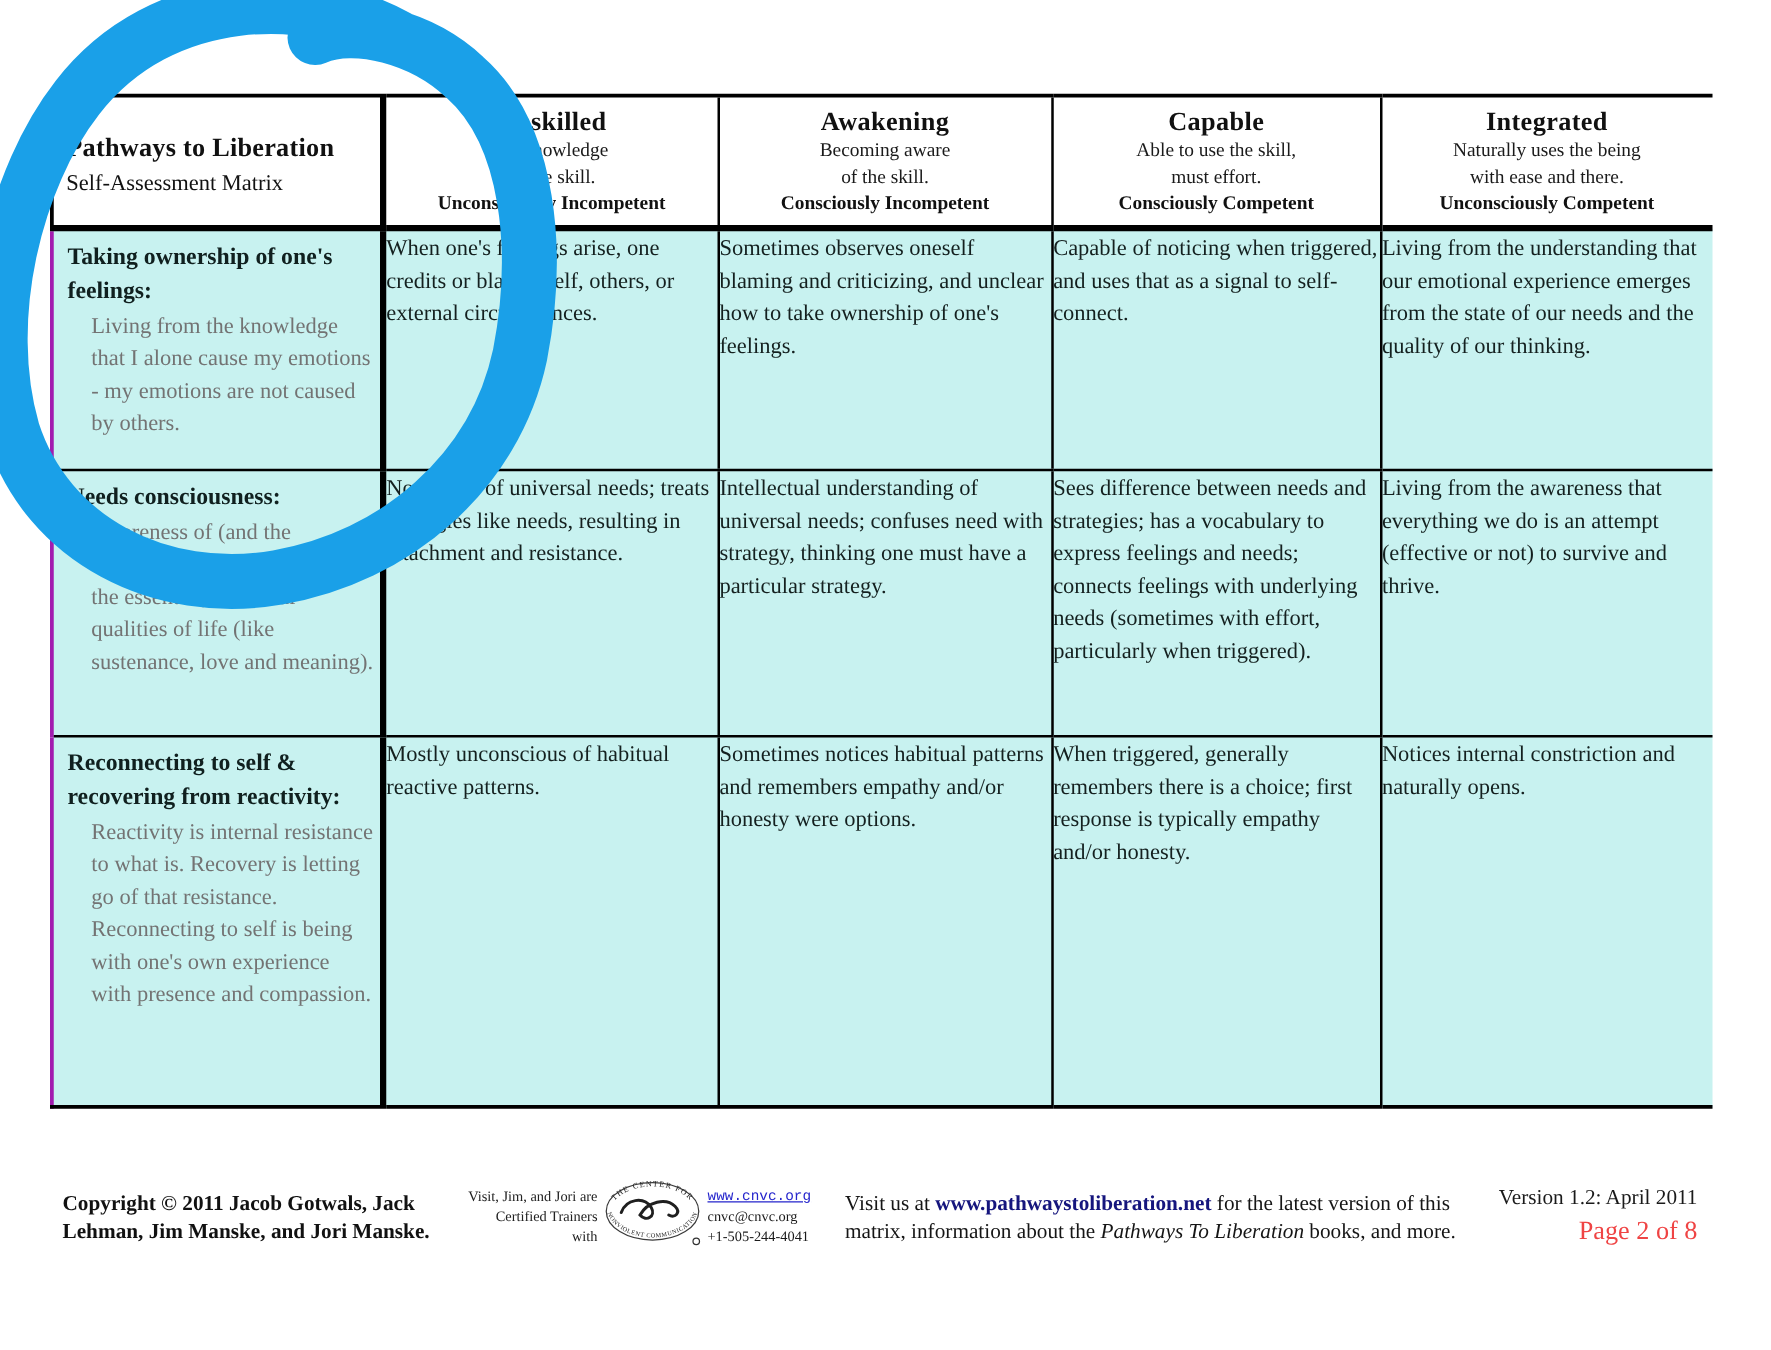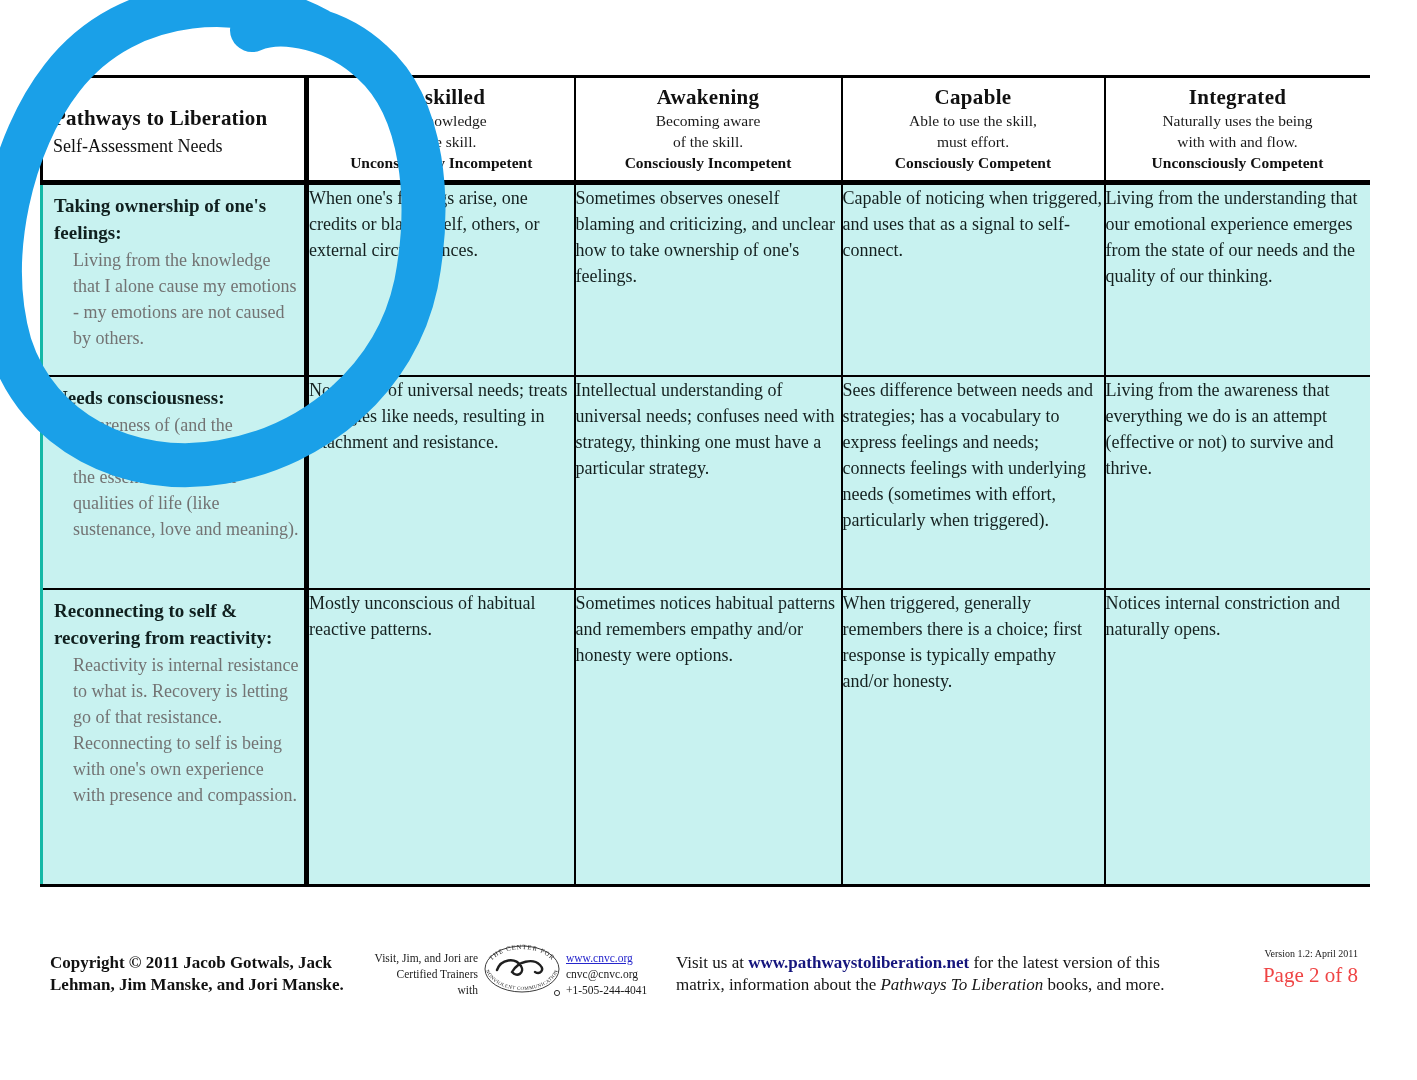--- a/index.html
+++ b/index.html
@@ -23,21 +23,21 @@
     border-top:3px solid #000;
     border-bottom:5px solid #000;
     border-left:2px solid #000;
     height:102px;
   }
   tr.head td.corner{border-left:3px solid #000;border-right:5px solid #000;}
   tr.head td.last{border-right:0;}
 
   td.label{
     background:var(--cell_background,#c8f2f0);
-    border-left:3px solid #14b8a6;
+    border-left:3px solid #a21caf;
     border-right:5px solid #000;
     border-bottom:2px solid #000;
   }
   td.cell{
     background:var(--cell_background,#c8f2f0);
     border-left:2px solid #000;
     border-bottom:2px solid #000;
     padding:8px 12px 6px 12px;
     font-size:18px;line-height:26px;color:#14201f;
   }
@@ -56,26 +56,26 @@
   .ch-level{font-size:15.5px;font-weight:bold;margin-top:2px;}
 
   .row-title{font-weight:bold;font-size:19px;line-height:27px;padding:7px 6px 0 11px;color:#10201f;}
   .row-body{font-size:18px;line-height:26px;padding:1px 4px 0 30px;color:#737373;}
 
   
   .f-copy{position:absolute;left:50px;top:952px;width:314px;font-weight:bold;font-size:17px;line-height:22px;}
   .f-trainers{position:absolute;left:366px;top:950px;width:112px;text-align:right;font-size:11.5px;line-height:16px;color:#222;}
   .f-logo{position:absolute;left:482px;top:942px;}
   .f-links{position:absolute;left:566px;top:950px;width:120px;font-size:11.5px;line-height:16px;color:#1a1a1a;}
-  .f-links .web{color:var(--link_blue,#2525cc);text-decoration:underline;cursor:pointer;}
+  .f-links .web{color:var(--link_blue,#2525cc);text-decoration:underline;cursor:pointer;font-family:Liberation Mono, monospace;}
   .f-visit{position:absolute;left:676px;top:952px;width:516px;font-size:17px;line-height:22px;color:#151515;}
   .visit-link{font-weight:bold;color:var(--pathways_link,#15157d);cursor:pointer;}
   .visit-italic{font-style:italic;}
   .f-version{position:absolute;left:1140px;top:948px;width:218px;text-align:right;}
-  .version-line{font-size:10px;color:#1a1a1a;}
+  .version-line{font-size:17px;color:#1a1a1a;}
   .page-line{font-size:21px;margin-top:4px;color:#ef4444;}
 
   
   svg.marker{position:absolute;left:0;top:0;z-index:30;pointer-events:none;}
 </style>
 </head>
 <body>
 
 <div class="page">
 
@@ -84,21 +84,21 @@
       <col style="width:265px">
         <col style="width:268px">
         <col style="width:267px">
         <col style="width:263px">
         <col style="width:265px">
     </colgroup>
     <tbody>
         <tr class="head">
       <td class="corner">
         <div class="corner-title">Pathways to Liberation</div>
-        <div class="corner-sub">Self-Assessment Needs</div>
+        <div class="corner-sub">Self-Assessment Matrix</div>
       </td>
       <td class="colhead">
         <div class="ch-title">Unskilled</div>
         <div class="ch-desc">No knowledge</div>
         <div class="ch-desc">of the skill.</div>
         <div class="ch-level">Unconsciously Incompetent</div>
       </td>
       <td class="colhead">
         <div class="ch-title">Awakening</div>
         <div class="ch-desc">Becoming aware</div>
@@ -107,21 +107,21 @@
       </td>
       <td class="colhead">
         <div class="ch-title">Capable</div>
         <div class="ch-desc">Able to use the skill,</div>
         <div class="ch-desc">must effort.</div>
         <div class="ch-level">Consciously Competent</div>
       </td>
       <td class="colhead last">
         <div class="ch-title">Integrated</div>
         <div class="ch-desc">Naturally uses the being</div>
-        <div class="ch-desc">with with and flow.</div>
+        <div class="ch-desc">with ease and there.</div>
         <div class="ch-level">Unconsciously Competent</div>
       </td>
     </tr>
 
     <tr class="r1">
       <td class="label">
         <div class="row-title">Taking ownership of one's feelings:</div>
         <div class="row-body">Living from the knowledge that I alone cause my emotions - my emotions are not caused by others.</div>
       </td>
       <td class="cell">When one's feelings arise, one credits or blames self, others, or external circumstances.</td>

